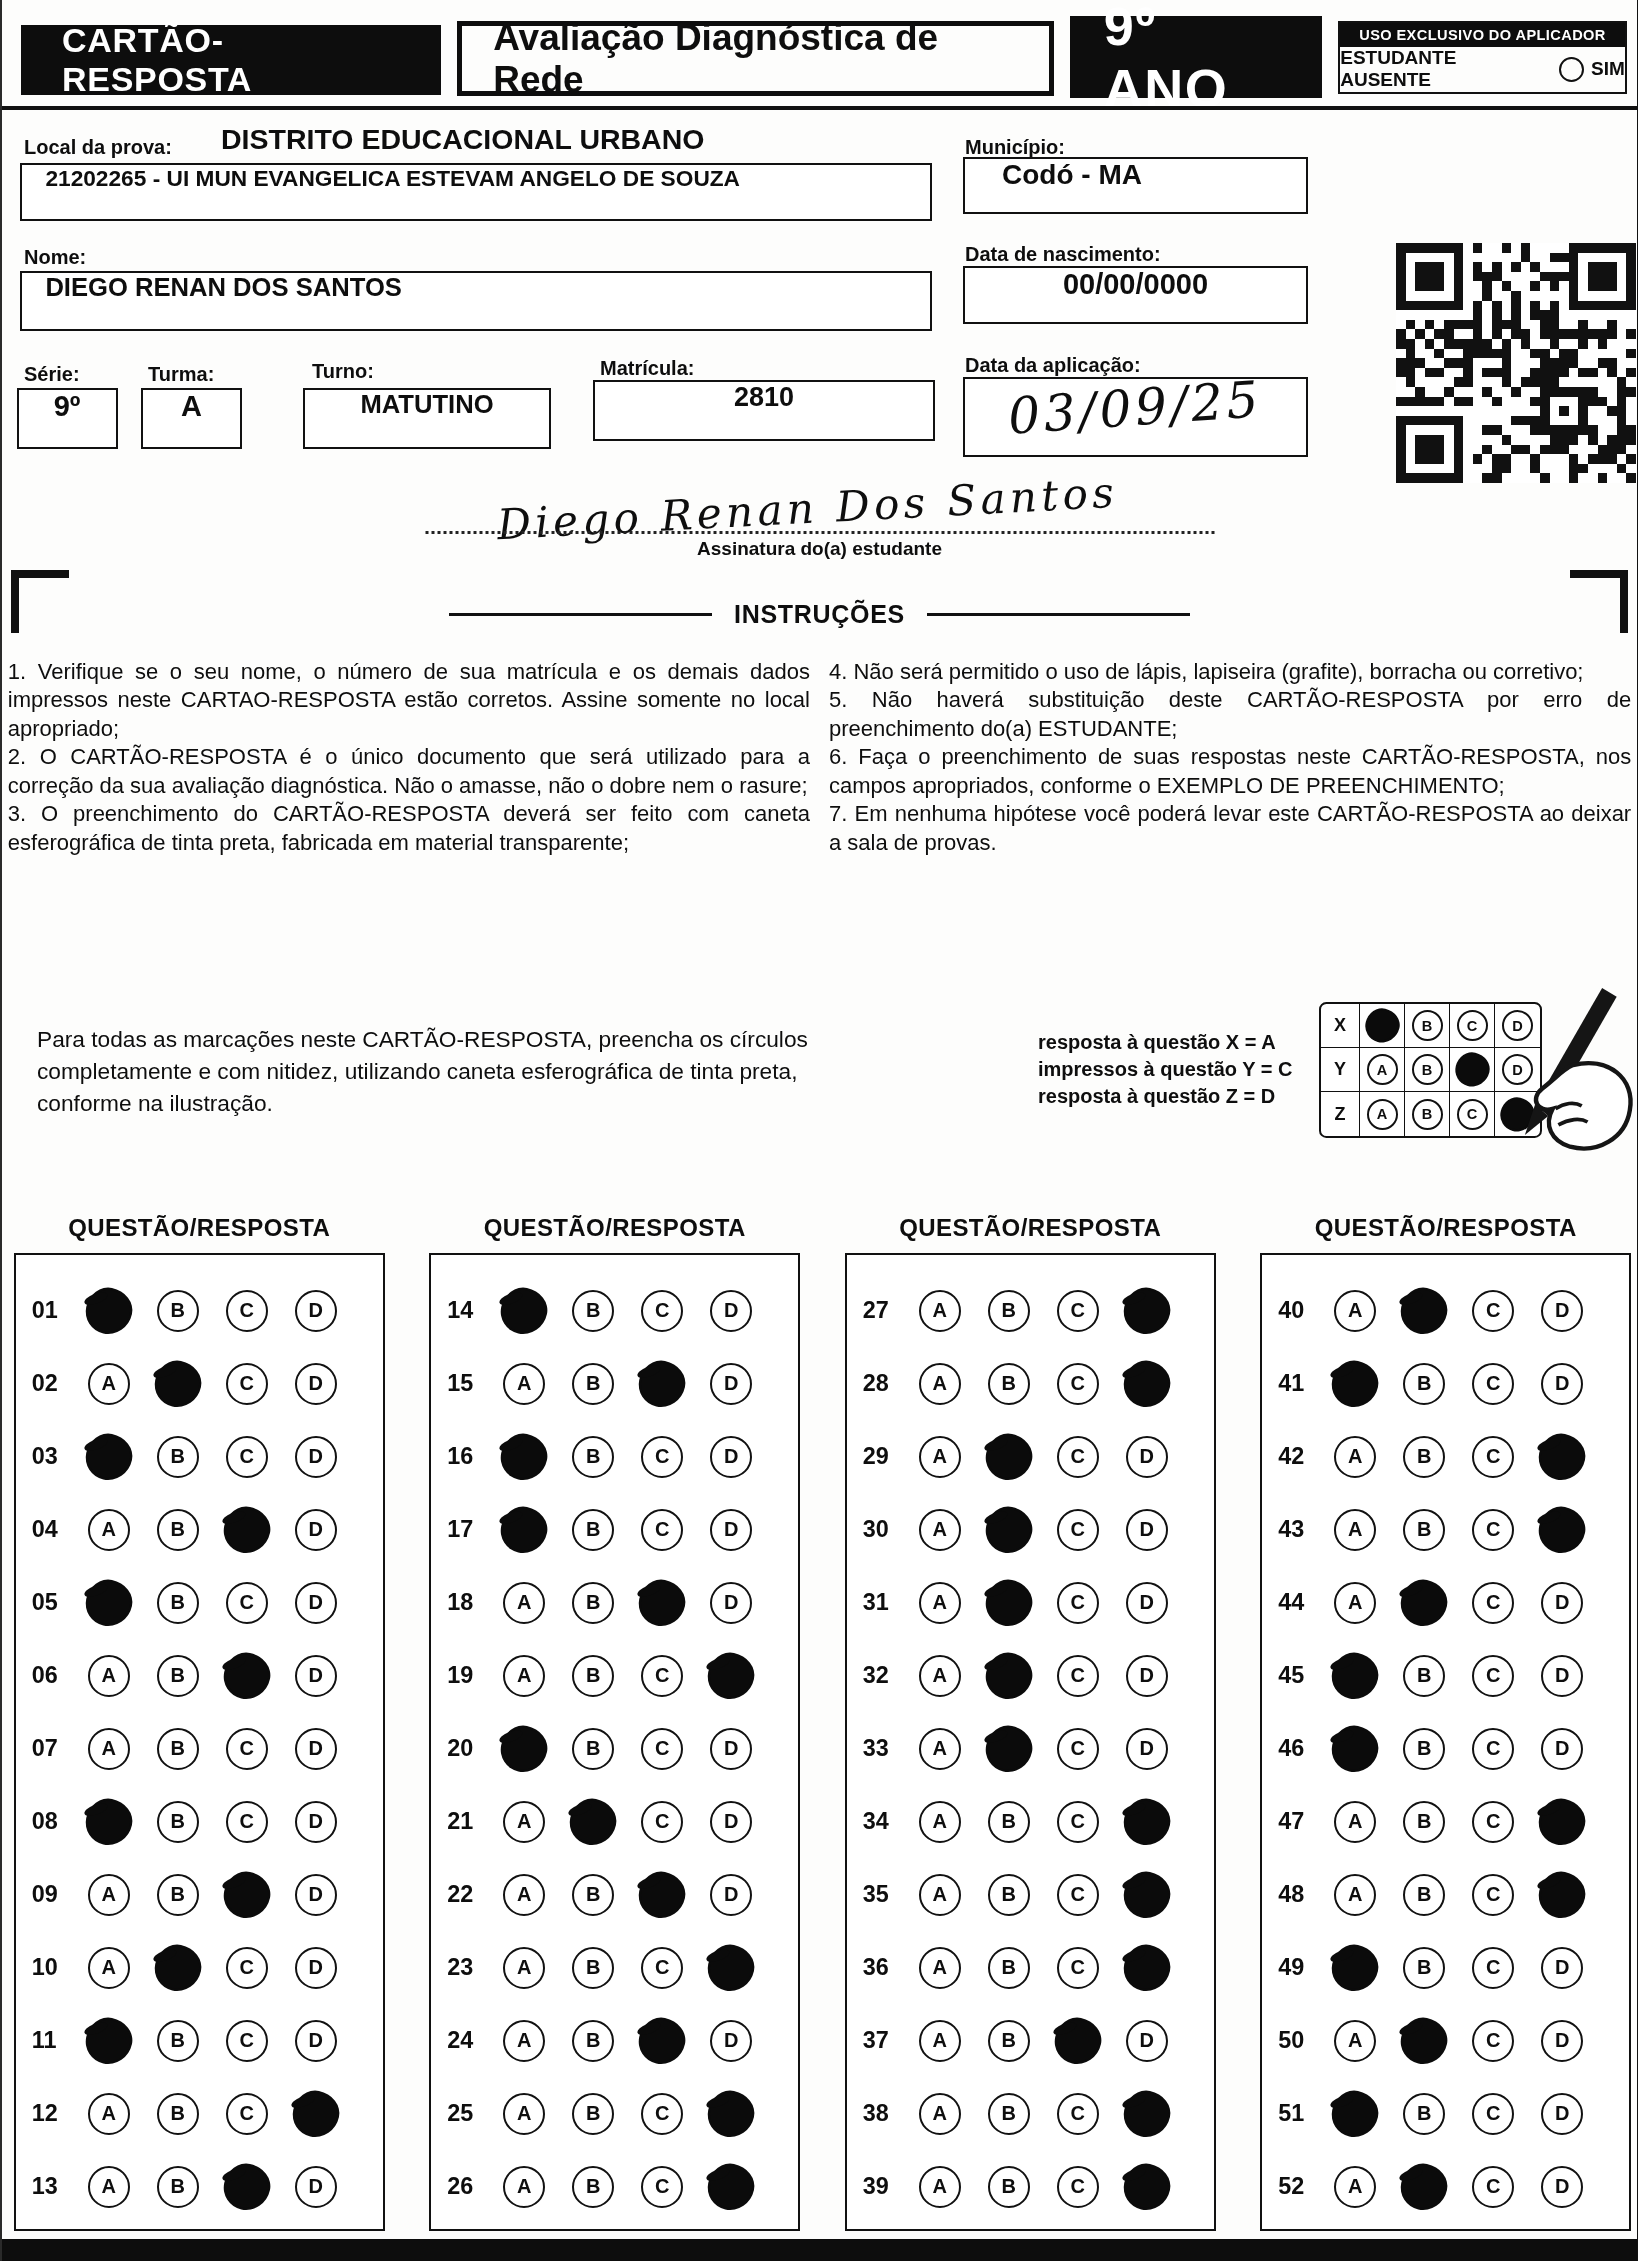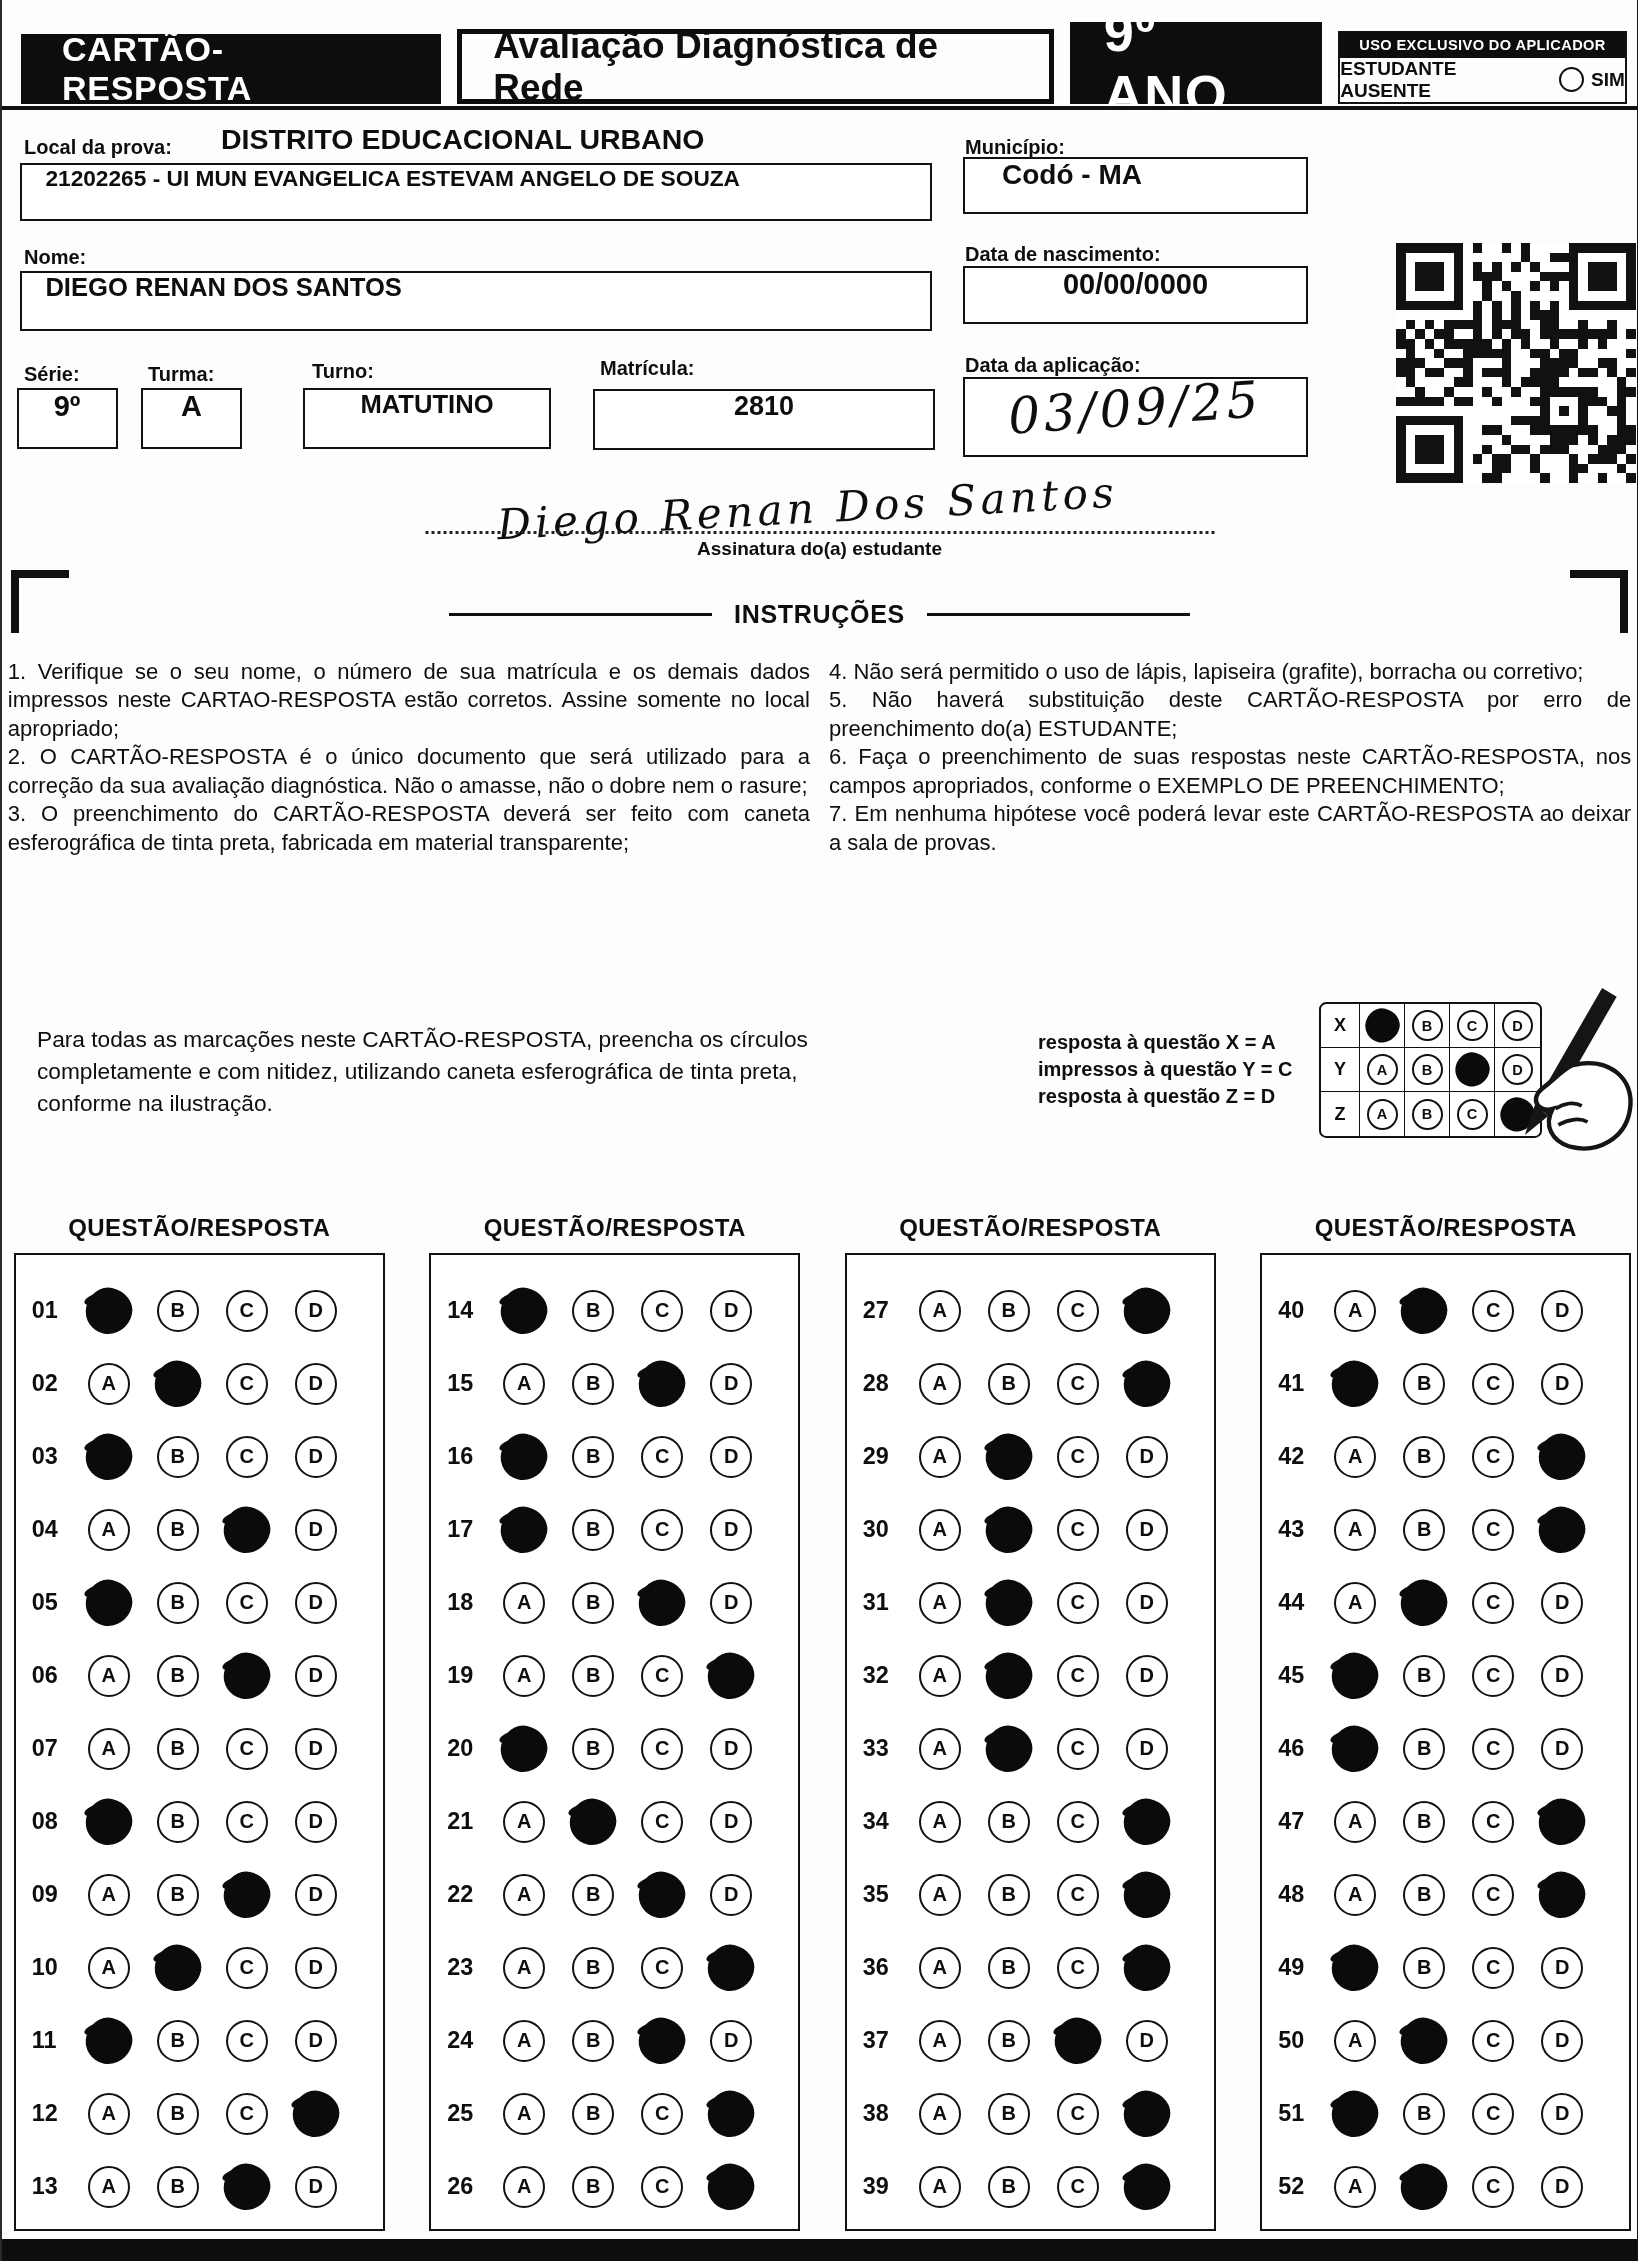--- a/index.html
+++ b/index.html
@@ -1,21 +1,21 @@
 <!DOCTYPE html>
 <html style="font-size:11.7px"><head>
 <meta charset="utf-8">
 <style>
   *{margin:0;padding:0;box-sizing:border-box;}
   html,body{background:#ffffff;}
   body{width:1639px;height:2261px;font-family:"Liberation Sans",sans-serif;color:#0e0e0e;}
   .sheet{position:relative;width:1639px;height:2261px;background:#fdfdfc;border-left:2.2px solid #2a2a2a;border-right:2.9px solid #111;display:flex;flex-direction:column;overflow:hidden;}
 
   
-  .topbar{display:flex;align-items:flex-end;gap:16px;padding:10.2px 10.2px 0 19px;height:104px;}
+  .topbar{display:flex;align-items:center;gap:16px;padding:10.2px 10.2px 0 19px;height:104px;}
   .t-black{background:#0d0d0d;color:#fff;font-weight:bold;font-size:34px;display:flex;align-items:center;padding:0 41px;letter-spacing:0.7px;height:70px;margin-top:5.8px;}
   .t-outline{border:5.1px solid #0d0d0d;font-weight:bold;font-size:37px;display:flex;align-items:center;padding:0 31px;height:75px;margin-top:2.9px;}
   .t-grade{background:#0d0d0d;color:#fff;font-weight:bold;font-size:54px;display:flex;align-items:center;padding:0 34px;letter-spacing:1.5px;height:82px;}
   .aplicador{margin-left:auto;width:300px;border:2.2px solid #111;display:flex;flex-direction:column;height:73px;}
   .ap-head{background:#0d0d0d;color:#fff;font-size:14.6px;font-weight:bold;text-align:center;padding:4.4px 0;letter-spacing:0.4px;}
   .ap-body{display:flex;align-items:center;justify-content:center;gap:7.3px;font-weight:bold;font-size:19px;flex:1;}
   .ap-circle{width:25px;height:25px;border:2.2px solid #111;border-radius:50%;}
   .rule{height:4.4px;background:#111;margin-top:1.5px;}
 
   
@@ -31,21 +31,21 @@
   #nome-box{left:18px;top:161px;width:912px;height:60px;padding-left:23.4px;font-size:25.6px;}
   #nasc-label{left:963px;top:133px;}
   #nasc-box{left:961px;top:156px;width:345px;height:58px;justify-content:center;font-size:29px;}
   #serie-label{left:22px;top:253px;}
   #serie-box{left:14.6px;top:278px;width:101px;height:61px;justify-content:center;font-size:29px;}
   #turma-label{left:146px;top:253px;text-align:center;}
   #turma-box{left:139px;top:278px;width:101px;height:61px;justify-content:center;font-size:29px;}
   #turno-label{left:310px;top:250px;}
   #turno-box{left:301px;top:278px;width:248px;height:61px;justify-content:center;font-size:25.6px;}
   #matricula-label{left:598px;top:247px;}
-  #matricula-box{left:591px;top:279px;width:342px;height:61px;justify-content:center;font-size:27px;}
+  #matricula-box{left:591px;top:270px;width:342px;height:61px;justify-content:center;font-size:27px;}
   #aplicacao-label{left:963px;top:244px;}
   #aplicacao-box{left:961px;top:267px;width:345px;height:80px;justify-content:center;}
   .handwriting{font-family:"DejaVu Serif",serif;font-style:italic;font-weight:normal;}
   #aplicacao-value{font-size:50px;transform:rotate(-4deg);letter-spacing:3.7px;}
   #qr-box{position:absolute;left:1394px;top:133px;width:240px;height:240px;}
 
   
   .signature{position:relative;height:82px;}
   .sig-script{position:absolute;left:50%;transform:translateX(-52%) rotate(-3deg);top:-5.8px;font-size:42px;white-space:nowrap;letter-spacing:4.4px;}
   .sig-line{position:absolute;left:50%;transform:translateX(-50%);top:41px;width:789px;border-bottom:3.7px dotted #222;}

